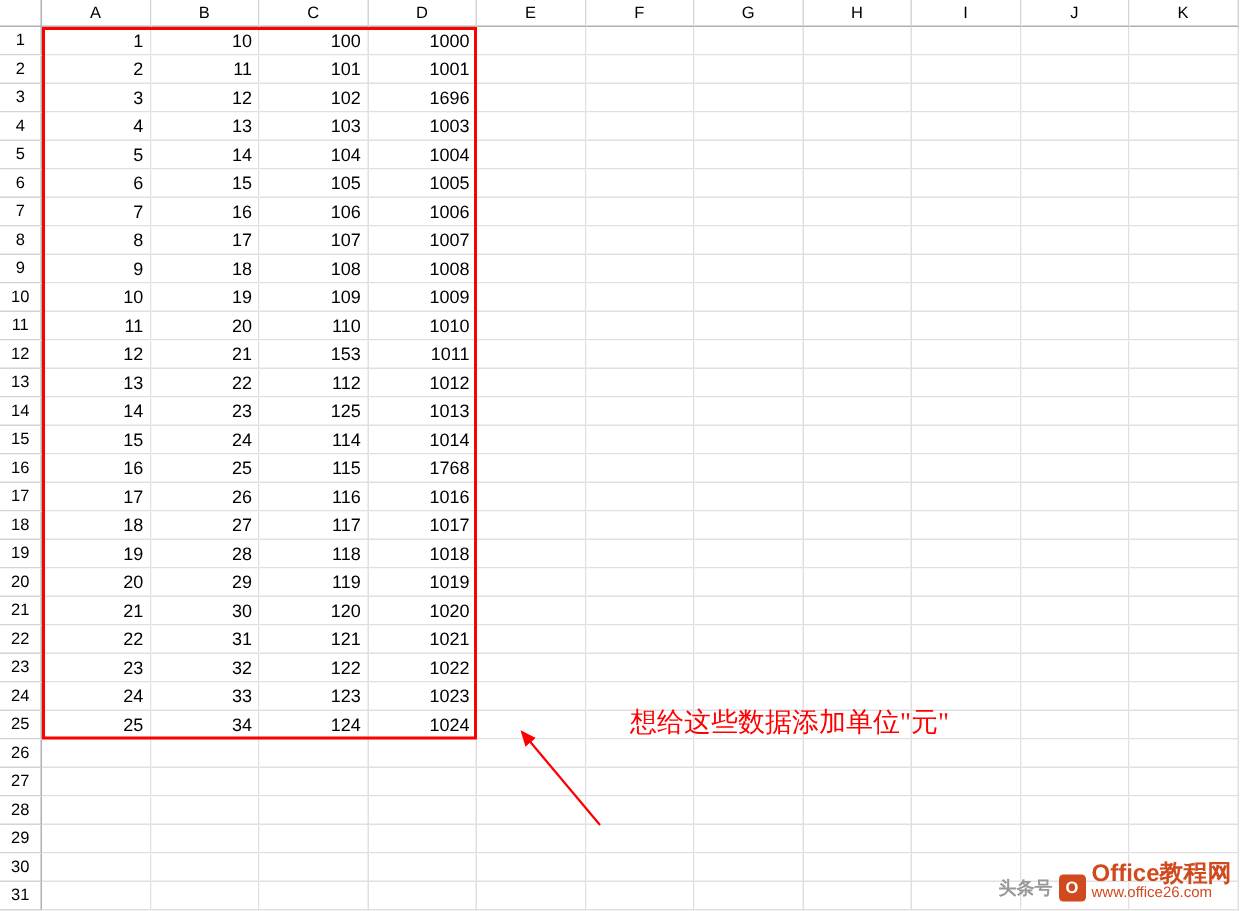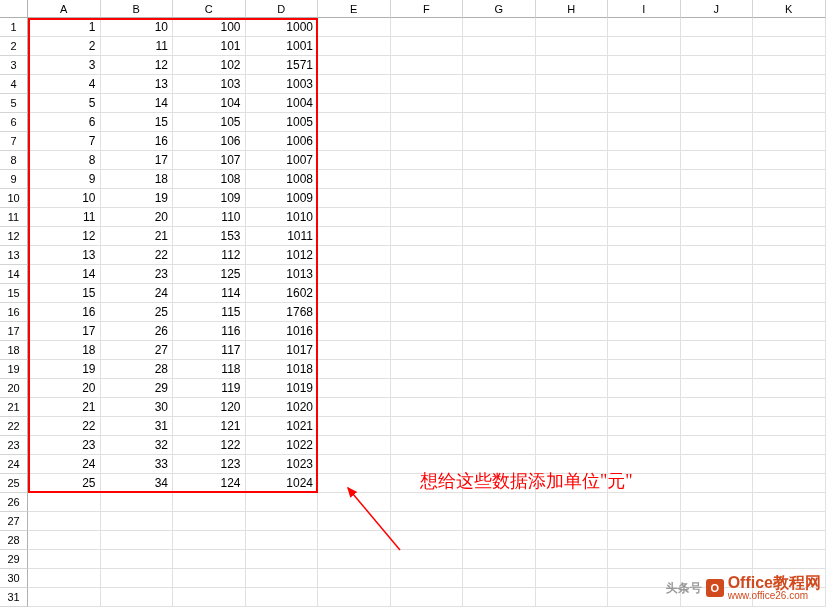--- a/index.html
+++ b/index.html
@@ -75,21 +75,21 @@
     top: 469px;
     color: #ff0000;
     font-family: "KaiTi", "STKaiti", serif;
     font-size: 18px;
   }
   .watermark {
     position: absolute;
     right: 6px;
     bottom: 6px;
     display: flex;
-    align-items: center;
+    align-items: flex-end;
     gap: 4px;
   }
   .wm-toutiao {
     font-size: 12px;
     color: #999;
     font-weight: bold;
   }
   .wm-icon {
     width: 18px;
     height: 18px;
@@ -146,21 +146,21 @@
     <div class="cell"></div>
     <div class="cell"></div>
     <div class="cell"></div>
     <div class="cell"></div>
     <div class="cell"></div>
     <div class="cell"></div>
     <div class="row-header">3</div>
     <div class="cell">3</div>
     <div class="cell">12</div>
     <div class="cell">102</div>
-    <div class="cell">1571</div>
+    <div class="cell">1696</div>
     <div class="cell"></div>
     <div class="cell"></div>
     <div class="cell"></div>
     <div class="cell"></div>
     <div class="cell"></div>
     <div class="cell"></div>
     <div class="cell"></div>
     <div class="row-header">4</div>
     <div class="cell">4</div>
     <div class="cell">13</div>
@@ -290,21 +290,21 @@
     <div class="cell"></div>
     <div class="cell"></div>
     <div class="cell"></div>
     <div class="cell"></div>
     <div class="cell"></div>
     <div class="cell"></div>
     <div class="row-header">15</div>
     <div class="cell">15</div>
     <div class="cell">24</div>
     <div class="cell">114</div>
-    <div class="cell">1602</div>
+    <div class="cell">1014</div>
     <div class="cell"></div>
     <div class="cell"></div>
     <div class="cell"></div>
     <div class="cell"></div>
     <div class="cell"></div>
     <div class="cell"></div>
     <div class="cell"></div>
     <div class="row-header">16</div>
     <div class="cell">16</div>
     <div class="cell">25</div>

